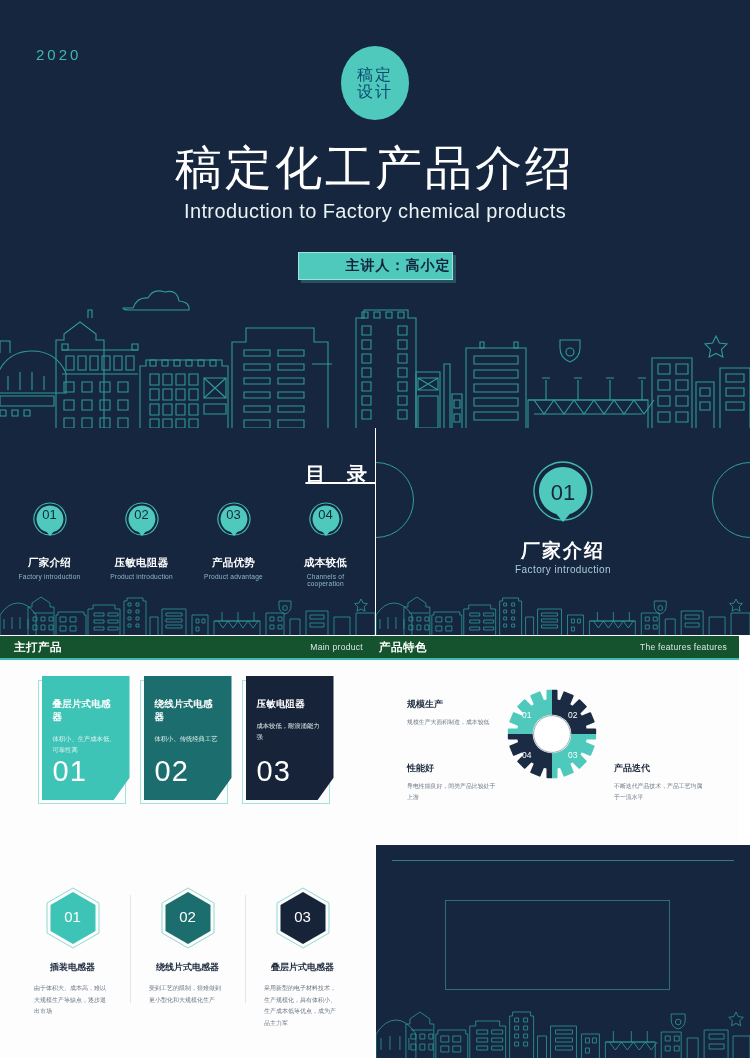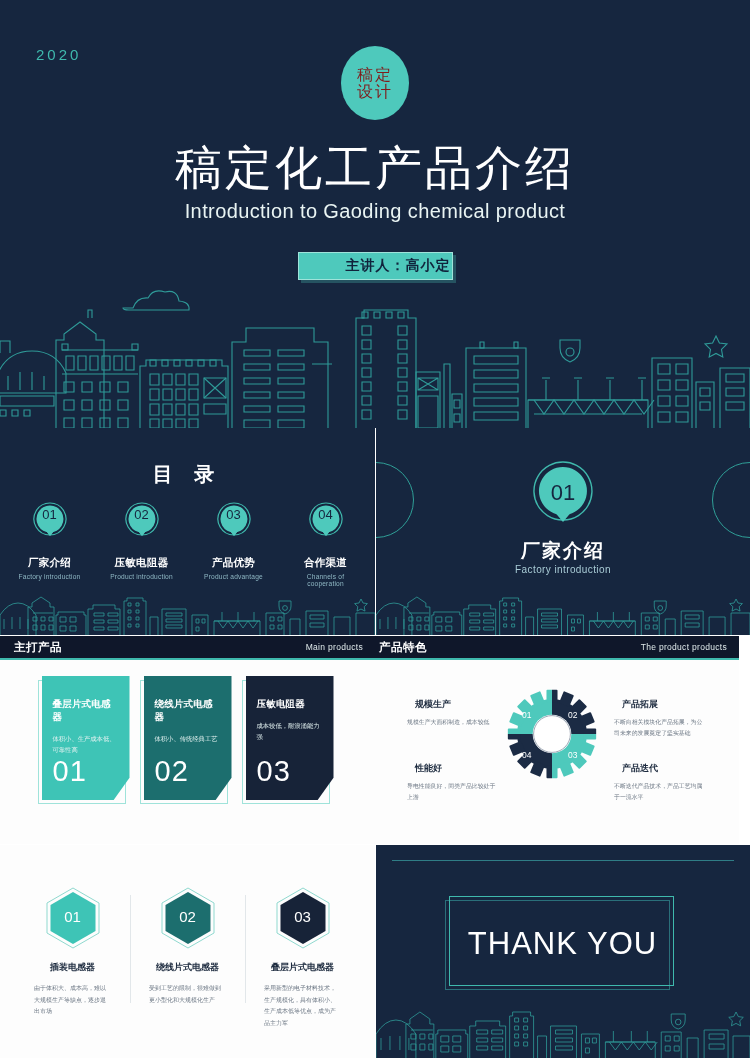--- a/index.html
+++ b/index.html
@@ -12,38 +12,38 @@
   .slide { position:absolute; overflow:hidden; }
   .navy { background:#16263f; }
   .white { background:#fdfdfd; }
 
   
   #s-cover { left:0; top:0; width:750px; height:428px; }
   .year { position:absolute; left:36px; top:46px; font-size:15px; letter-spacing:3px; color:#3fb9ad; }
   .logo-badge { position:absolute; left:341px; top:46px; width:68px; height:74px; border-radius:50%;
       background:#4ec9bc; display:flex; flex-direction:column; align-items:center; justify-content:center;
       line-height:1.08; }
-  .logo-badge span { font-size:16px; color:#7f1d1d; letter-spacing:2px; font-weight:500;text-align:right; }
+  .logo-badge span { font-size:16px; color:#0c4a6e; letter-spacing:2px; font-weight:500;text-align:right; }
   .cover-title { position:absolute; left:0; top:137px; width:750px; text-align:center;
       font-size:47px; color:#ffffff; letter-spacing:3px; font-weight:500; }
   .cover-sub { position:absolute; left:0; top:200px; width:750px; text-align:center;
       font-size:20px; color:#e9f4f3; letter-spacing:.4px; font-weight:300; }
   .speaker { position:absolute; left:298px; top:252px; width:155px; height:28px; background:#4ec9bc;
       border:1px solid #9fe3da; display:flex; align-items:center; justify-content:center;
       box-shadow:3px 3px 0 0 rgba(78,201,188,.28);padding-left:45px; }
   .speaker span { font-size:14px; font-weight:bold; color:#10243c; letter-spacing:1px; }
 
   
   .city { position:absolute; left:0; bottom:0; width:100%; height:150px; }
   .city svg { display:block; width:100%; height:100%; }
 
   
   #s-toc { left:0; top:428px; width:375px; height:207px; }
-  .toc-title { position:absolute; left:0; top:33px; width:375px; text-align:center;
-      font-size:20px; font-weight:bold; color:#fff; letter-spacing:8px; }
+  .toc-title { position:absolute; left:0; top:33px; width:375px; text-align:right;
+      font-size:20px; font-weight:bold; color:#fff; letter-spacing:8px;text-decoration:underline; }
   .toc-row { position:absolute; left:0; top:72px; width:375px; display:flex; justify-content:center; gap:20px; }
   .toc-item { width:72px; text-align:center; }
   .pin { position:relative; width:44px; height:50px; margin:0 auto 6px; }
   .pin svg { display:block; }
   .pin .num { position:absolute; left:0; top:7px; width:44px; text-align:center; font-size:13px;
       color:#16263f; font-weight:500; }
   .toc-cn { font-size:10.5px; font-weight:bold; color:#ffffff; letter-spacing:.3px; }
   .toc-en { font-size:6.6px; color:#8fb8c4; margin-top:3px; letter-spacing:.2px; }
   .city-sm { position:absolute; left:0; bottom:0; width:100%; height:46px; }
   .city-sm svg { display:block; width:100%; height:100%; }
@@ -56,42 +56,42 @@
       border:1.4px solid #2f9f97; }
   .sect-pin { position:absolute; left:50%; top:30px; transform:translateX(-50%); width:78px; height:90px; }
   .sect-pin .num { position:absolute; left:0; top:22px; width:78px; text-align:center; font-size:22px;
       color:#16263f; font-weight:500; }
   .sect-cn { position:absolute; left:0; top:110px; width:374px; text-align:center; font-size:19px;
       font-weight:bold; color:#fff; letter-spacing:2px; }
   .sect-en { position:absolute; left:0; top:136px; width:374px; text-align:center; font-size:10px;
       color:#a9ccd6; letter-spacing:.4px; }
 
   
-  .hdr { position:absolute; left:0; top:0; width:100%; height:24px; background:#0f172a;
+  .hdr { position:absolute; left:0; top:0; width:100%; height:24px; background:#14532d;
       border-bottom:2px solid #3fb9ad; display:flex; align-items:center; }
   .hdr .cn { margin-left:14px; font-size:11.5px; font-weight:bold; color:#ffffff; letter-spacing:.5px; }
   .hdr .en { margin-left:auto; margin-right:12px; font-size:8.5px; color:#dfe9ea; letter-spacing:.3px; }
 
   
   #s-main { left:0; top:636px; width:375px; height:208px; }
   .cards { position:absolute; left:0; top:40px; width:375px; display:flex; justify-content:center; gap:14px; }
   .card { position:relative; width:88px; height:124px; padding:22px 11px 0; }
   .card .ctitle { position:relative; font-size:9.5px; font-weight:bold; color:#fff; letter-spacing:.2px; }
   .card .cdesc { position:relative; margin-top:9px; font-size:6.3px; line-height:1.75; color:#e3f2f1; }
   .card .cnum { position:absolute; left:11px; bottom:12px; font-size:29px; color:#ffffff;
       font-weight:300; letter-spacing:1px; }
   .card-hl { position:absolute; left:-4px; top:4px; width:88px; height:124px; border:1px solid #9fe3da; z-index:0; }
 
   
   #s-feat { left:365px; top:636px; width:374px; height:208px; }
   .gear-wrap { position:absolute; left:141px; top:52px; width:92px; height:92px; }
   .gear-wrap svg { display:block; }
   .gearnum { position:absolute; font-size:8.5px; color:#fff; font-weight:500; }
   .feat { position:absolute; width:94px; }
-  .feat .ft { font-size:9px; font-weight:bold; color:#1d2b3f;margin-left:8px; }
+  .feat .ft { font-size:9px; font-weight:bold; color:#1d2b3f; }
   .feat .fd { margin-top:6px; font-size:5.9px; line-height:1.85; color:#6d7885; }
   #f1 { left:42px; top:62px; }
   #f2 { left:249px; top:62px; }
   #f3 { left:42px; top:126px; }
   #f4 { left:249px; top:126px; }
 
   
   #s-cmp { left:0; top:845px; width:375px; height:213px; }
   .cmp-row { position:absolute; left:0; top:42px; width:375px; display:flex; justify-content:center; }
   .cmp-col { width:115px; padding:0 9px; text-align:center; position:relative; }
@@ -120,21 +120,21 @@
 
   <div class="slide navy" id="s-cover">
     <div class="year">2020</div>
 
     <div class="logo-badge">
       <span>稿定</span>
       <span>设计</span>
     </div>
 
     <div class="cover-title">稿定化工产品介绍</div>
-    <div class="cover-sub">Introduction to Gaoding chemical product</div>
+    <div class="cover-sub">Introduction to Factory chemical products</div>
 
     <div class="speaker">
       <span>主讲人：高小定</span>
     </div>
 
     <div class="city">
       <svg viewBox="0 0 750 150" preserveAspectRatio="none" fill="none" stroke="#2f9a98" stroke-width="1.1">
 
         <path d="M133 30 q4-11 15-10 q5-10 17-6 q12-3 14 9 q11 1 10 9 l-60 0 q-6 0-6 -2z" stroke="#2f9a98"></path>
 
@@ -269,21 +269,21 @@
 
       <div class="toc-item">
         <div class="pin">
           <svg width="44" height="50" viewBox="0 0 44 50" fill="none">
             <path d="M22 3 a16 16 0 1 1 -0.1 0 z M22 35 l-6 -8 l12 0z" stroke="#3fb9ad" stroke-width="1.2" fill="none"></path>
             <path d="M22 5.5 a13.5 13.5 0 1 1 -0.1 0z" fill="#4ec9bc"></path>
             <path d="M16.5 29 l11 0 l-5.5 7z" fill="#4ec9bc"></path>
           </svg>
           <div class="num">04</div>
         </div>
-        <div class="toc-cn">合作渠道</div>
+        <div class="toc-cn">成本较低</div>
         <div class="toc-en">Channels of cooperation</div>
       </div>
     </div>
 
     <div class="city-sm">
       <svg viewBox="0 0 375 46" preserveAspectRatio="none" fill="none" stroke="#2f9a98" stroke-width=".8">
         <path d="M0 46 l0 -20 q8 -12 18 -12 q10 0 18 12 l0 20"></path>
         <path d="M4 30 l0 10 M12 28 l0 12 M20 28 l0 12 M28 30 l0 10"></path>
         <path d="M28 46 l0 -28 l4 0 l0 -4 l9 -6 l9 6 l0 4 l4 0 l0 28"></path>
         <path d="M33 24 l20 0 M33 28 l4 0 l0 4 l-4 0z M41 28 l4 0 l0 4 l-4 0z M49 28 l4 0 l0 4 l-4 0z"></path>
@@ -374,21 +374,21 @@
         <path d="M279 12 l0 5 q0 6 6 8 q6 -2 6 -8 l0 -5 l-12 0z"></path>
         <circle cx="285" cy="19" r="2.4"></circle>
         <path d="M361 10 l2 4 l4.4 .6 l-3.2 3.1 l.8 4.4 l-4 -2.1 l-4 2.1 l.8 -4.4 l-3.2 -3.1 l4.4 -.6z"></path>
       </svg>
     </div>
   </div>
 
   <div class="slide white" id="s-main">
     <div class="hdr">
       <div class="cn">主打产品</div>
-      <div class="en">Main products</div>
+      <div class="en">Main product</div>
     </div>
 
     <div class="cards">
 
       <div style="position:relative;">
         <div class="card-hl"></div>
         <div class="card" style="background:#3ec4b6; clip-path:polygon(0 0,100% 0,100% 82%,82% 100%,0 100%);">
           <div class="ctitle">叠层片式电感器</div>
           <div class="cdesc">体积小、生产成本低、可靠性高</div>
           <div class="cnum">01</div>
@@ -411,21 +411,21 @@
           <div class="cdesc">成本较低，耐浪涌能力强</div>
           <div class="cnum">03</div>
         </div>
       </div>
     </div>
   </div>
 
   <div class="slide white" id="s-feat">
     <div class="hdr">
       <div class="cn">产品特色</div>
-      <div class="en">The product products</div>
+      <div class="en">The features features</div>
     </div>
 
     <div class="gear-wrap">
       <svg width="92" height="92" viewBox="0 0 100 100">
         <defs>
           <path id="gtooth" d="M46 0 h8 v6 h-8 z"></path>
           <clipPath id="q1">
               <rect x="0" y="0" width="50" height="50"></rect>
             </clipPath>
           <clipPath id="q2">
@@ -477,24 +477,20 @@
       <div class="gearnum" style="left:16px; top:22px;">01</div>
       <div class="gearnum" style="left:62px; top:22px;">02</div>
       <div class="gearnum" style="left:62px; top:62px;">03</div>
       <div class="gearnum" style="left:16px; top:62px;">04</div>
     </div>
 
     <div class="feat" id="f1">
       <div class="ft">规模生产</div>
       <div class="fd">规模生产大面积制造，成本较低</div>
     </div>
-    <div class="feat" id="f2">
-      <div class="ft">产品拓展</div>
-      <div class="fd">不断向相关模块化产品拓展，为公司未来的发展奠定了坚实基础</div>
-    </div>
     <div class="feat" id="f4">
       <div class="ft">产品迭代</div>
       <div class="fd">不断迭代产品技术，产品工艺均属于一流水平</div>
     </div>
     <div class="feat" id="f3">
       <div class="ft">性能好</div>
       <div class="fd">导电性能良好，同类产品比较处于上游</div>
     </div>
   </div>
 
@@ -536,23 +532,20 @@
         </div>
         <div class="cmp-t">叠层片式电感器</div>
         <div class="cmp-d">采用新型的电子材料技术，生产规模化，具有体积小、生产成本低等优点，成为产品主力军</div>
       </div>
     </div>
   </div>
 
   <div class="slide navy" id="s-ty">
     <div class="ty-rule"></div>
     <div class="ty-shadow"></div>
-    <div class="ty-box">
-      <span>THANK YOU</span>
-    </div>
 
     <div class="city-sm" style="height:58px;">
       <svg viewBox="0 0 375 58" preserveAspectRatio="none" fill="none" stroke="#2f9a98" stroke-width=".8">
         <path d="M0 58 l0 -24 q9 -14 20 -14 q11 0 20 14 l0 24"></path>
         <path d="M5 38 l0 12 M14 36 l0 14 M24 36 l0 14 M33 38 l0 12"></path>
         <path d="M30 58 l0 -34 l4 0 l0 -5 l10 -7 l10 7 l0 5 l4 0 l0 34"></path>
         <path d="M35 30 l22 0 M35 34 l5 0 l0 5 l-5 0z M44 34 l5 0 l0 5 l-5 0z M53 34 l4 0 l0 5 l-4 0z"></path>
         <path d="M35 44 l5 0 l0 6 l-5 0z M44 44 l5 0 l0 6 l-5 0z M53 44 l4 0 l0 6 l-4 0z"></path>
         <path d="M60 58 l0 -24 l2 0 l0 -4 l28 0 l0 4 l2 0 l0 24"></path>
         <path d="M65 36 l8 0 l0 6 l-8 0z M77 36 l8 0 l0 6 l-8 0z M65 46 l8 0 l0 6 l-8 0z M77 46 l8 0 l0 6 l-8 0z"></path>

